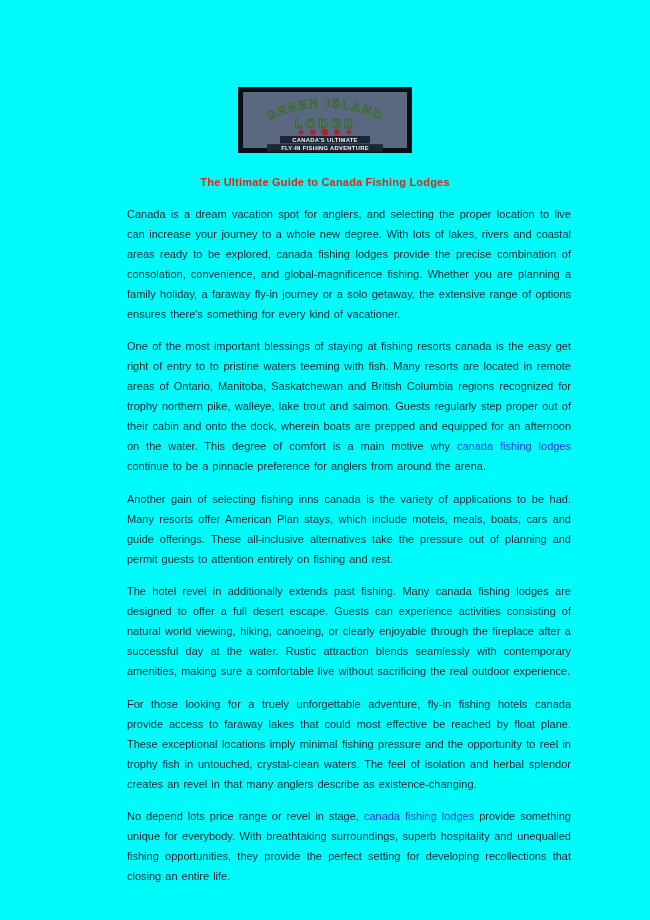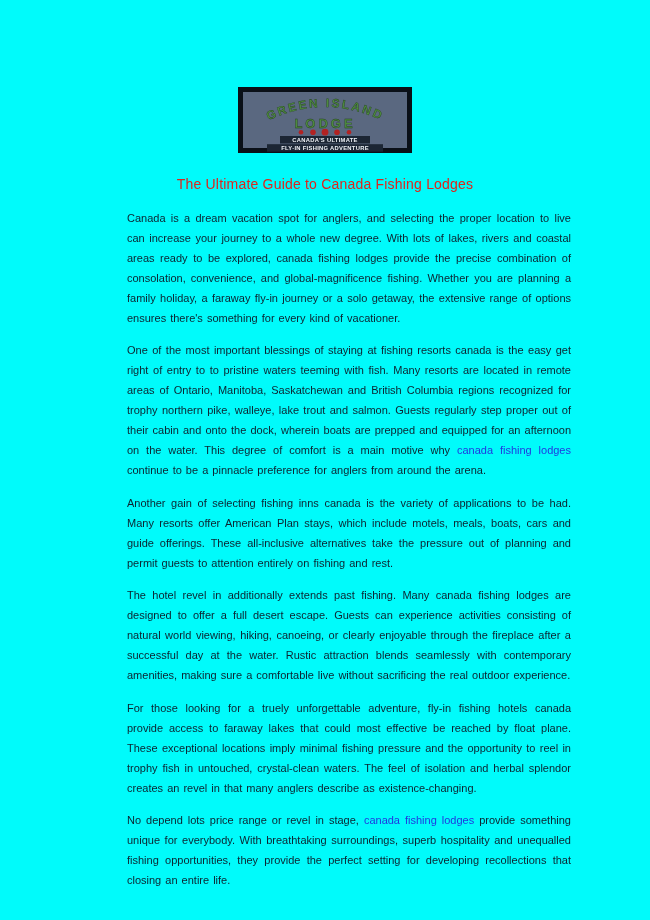--- a/index.html
+++ b/index.html
@@ -17,22 +17,22 @@
     overflow:hidden;
   }
   .page{width:650px;height:920px;position:relative;}
   .logo-wrap{
     padding-top:87px;
     display:flex;justify-content:center;
   }
   .page-title{
     margin-top:23px;
     text-align:center;
-    font-size:14px;
-    font-weight:normal;
+    font-size:11px;
+    font-weight:bold;
     color:var(--title);
     letter-spacing:0.2px;
   }
   .article{
     width:492px;
     margin:17px auto 0 auto;
   }
   .article p.para{
     font-size:11px;
     line-height:19.9px;

